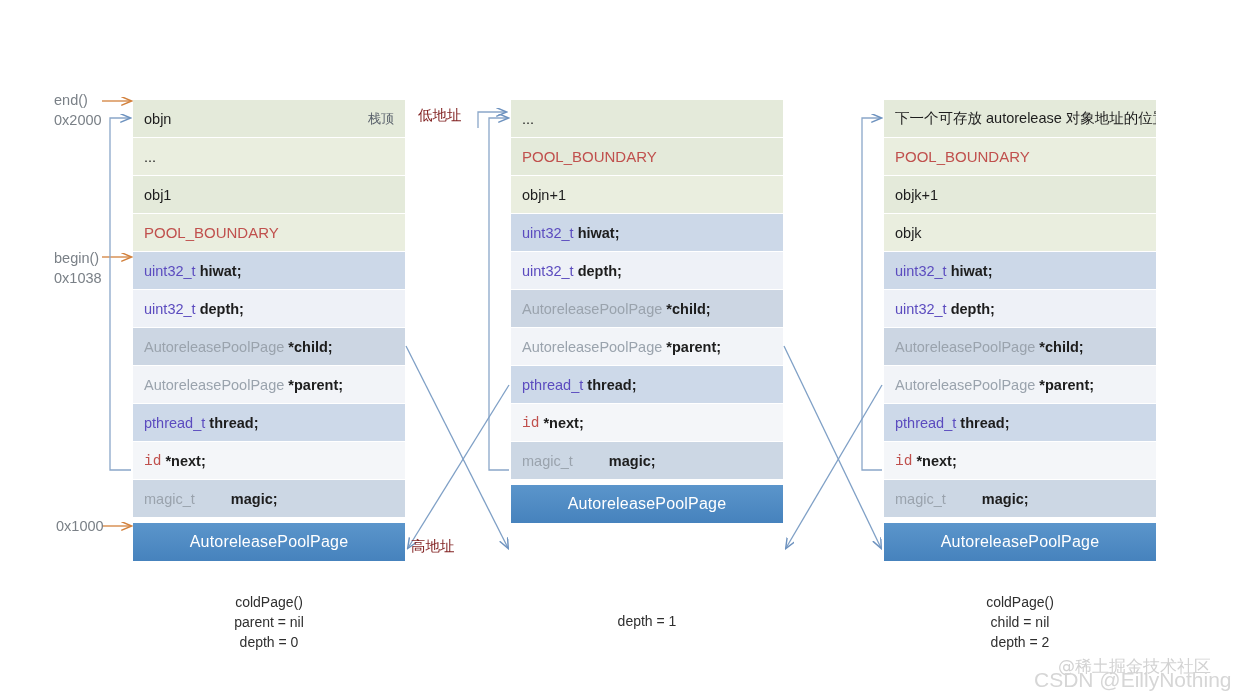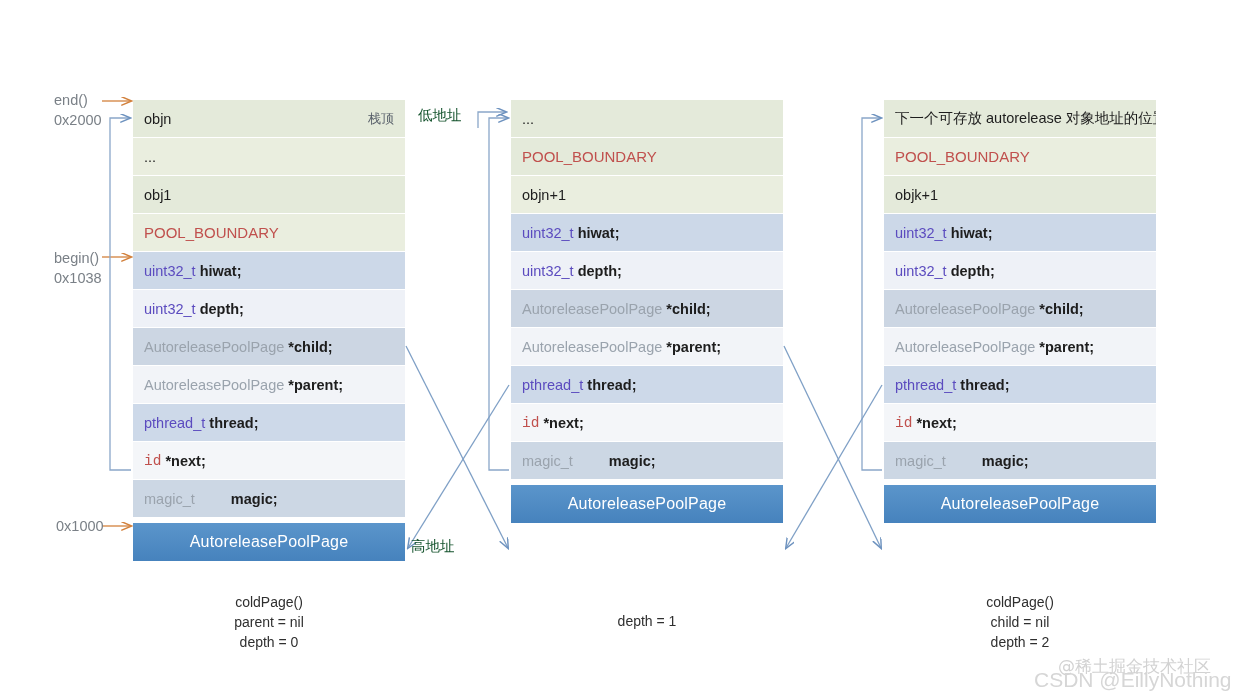--- a/index.html
+++ b/index.html
@@ -121,21 +121,21 @@
     line-height: 20px;
     white-space: nowrap;
     text-align: left;
   }
   .lbl-end    { left: 54px; top: 90px; }
   .lbl-begin  { left: 54px; top: 248px; }
   .lbl-0x1000 { left: 56px; top: 516px; }
 
   .addr-label {
     position: absolute;
-    color: #14532d;
+    color: #7f1d1d;
     font-size: 14.5px;
     white-space: nowrap;
     font-family: "DejaVu Sans", sans-serif;
     text-align: right;
   }
   .lbl-low  { left: 418px; top: 106px; }
   .lbl-high { left: 411px; top: 537px; }
 
   
   .watermark {
@@ -308,20 +308,23 @@
   <div class="column col-3">
       <div class="cell obj-a">
         <span class="cell-text tk-plain">下一个可存放 autorelease 对象地址的位置</span>
       </div>
       <div class="cell obj-b">
         <span class="cell-text boundary">POOL_BOUNDARY</span>
       </div>
       <div class="cell obj-a">
         <span class="cell-text tk-plain">objk+1</span>
       </div>
+      <div class="cell obj-b">
+        <span class="cell-text tk-plain">objk</span>
+      </div>
       <div class="cell fld-a">
         <span class="cell-text tk-type">uint32_t</span>
         <span>&nbsp;</span>
         <span class="cell-text tk-name">hiwat;</span>
       </div>
       <div class="cell fld-b">
         <span class="cell-text tk-type">uint32_t</span>
         <span>&nbsp;</span>
         <span class="cell-text tk-name">depth;</span>
       </div>

